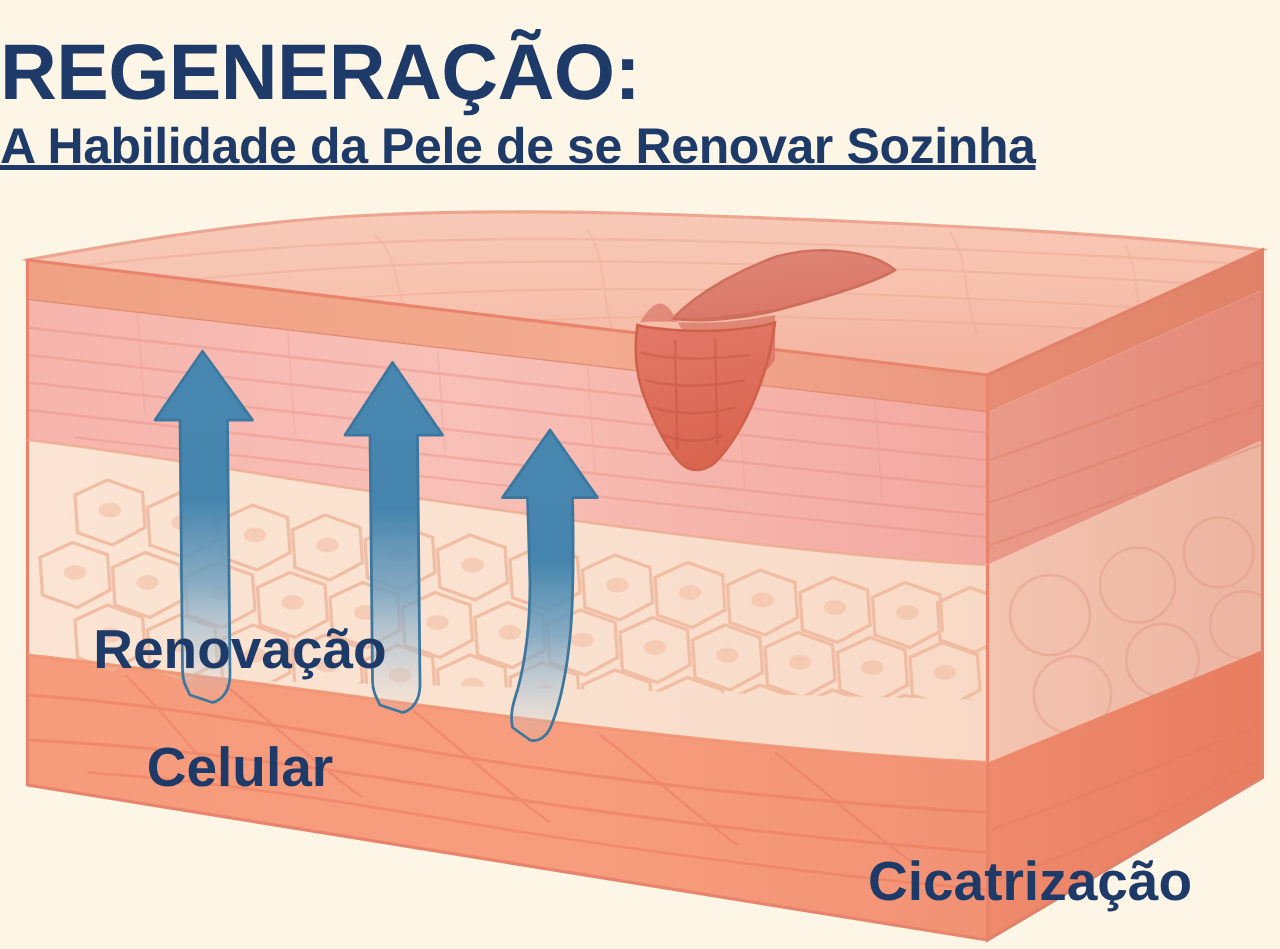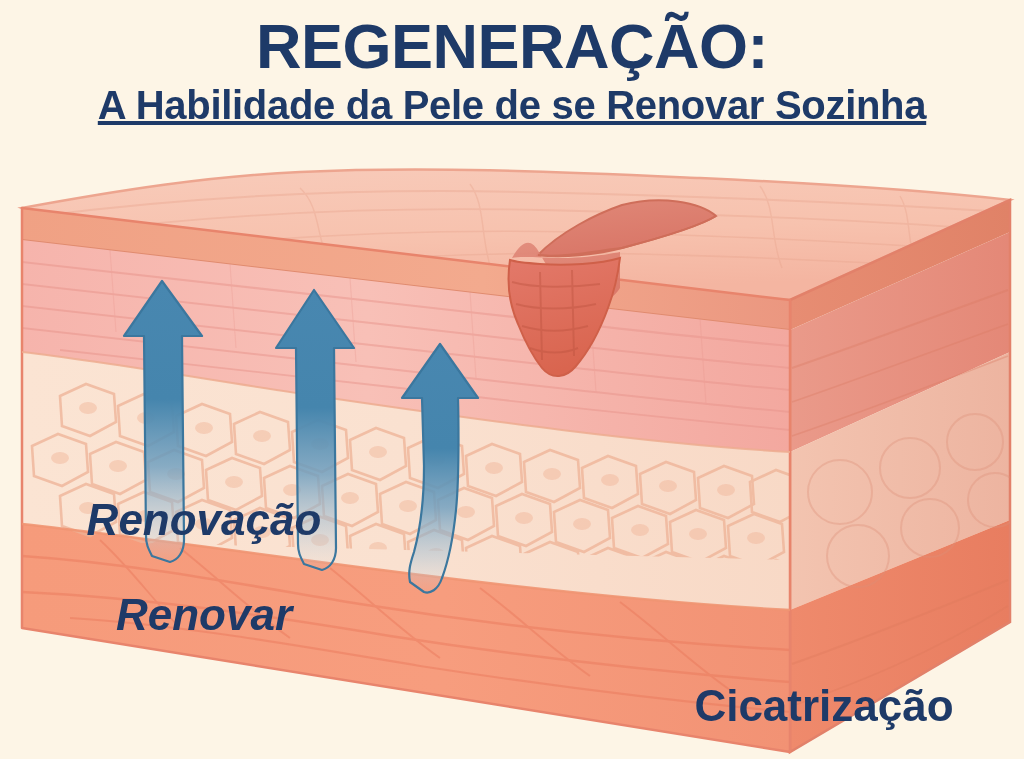--- a/index.html
+++ b/index.html
@@ -18,24 +18,23 @@
   #stage {
     position: relative;
     width: 1024px;
     height: 759px;
     background: #fdf5e6;
   }
 
   
   .title-wrap {
     position: absolute;
-    top: 0;
+    top: 12px;
     left: 0;
     width: 1024px;
-    text-align: center;
     z-index: 40;
     pointer-events: none;
   }
   .title-main {
     margin: 0;
     padding: 14px 0 0 0;
     font-size: 63px;
     line-height: 1.02;
     font-weight: bold;
     letter-spacing: -0.5px;
@@ -70,25 +69,24 @@
     z-index: 30;
     color: #1e3a68;
     font-weight: bold;
     font-family: "Liberation Sans", sans-serif;
     text-align: center;
     line-height: 1.08;
     pointer-events: none;
     white-space: pre-line;
   }
   #label-renewal {
-    left: 44px;
+    left: 32px;
     top: 448px;
     width: 320px;
     font-size: 44px;
-    font-style: italic;
   }
   #label-wound {
     left: 648px;
     top: 634px;
     width: 352px;
     font-size: 44px;
   }
 </style>
 </head>
 <body>
@@ -440,21 +438,21 @@
                L 410,582
                C 408,572 410,564 414,552
                C 420,530 424,500 424,466
                L 422,398
                L 402,398 Z" fill="url(#gArrow)" stroke="#3b779e" stroke-width="2.2" stroke-linejoin="round"></path>
     </g>
   </svg>
 
   <div id="label-renewal" class="art-label">
     <div>Renovação</div>
-    <div>Renovar</div>
+    <div>Celular</div>
   </div>
 
   <div id="label-wound" class="art-label">
     <div>Cicatrização</div>
     
   </div>
 
 </div>
 
 </body></html>

